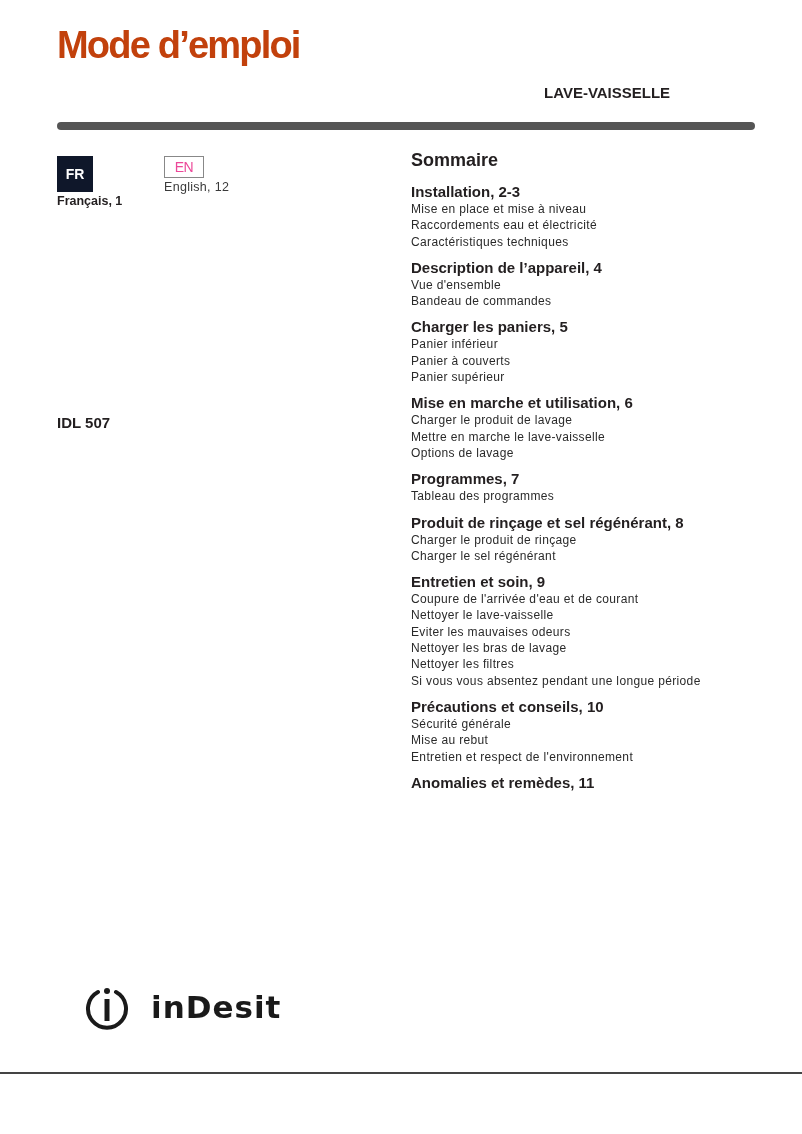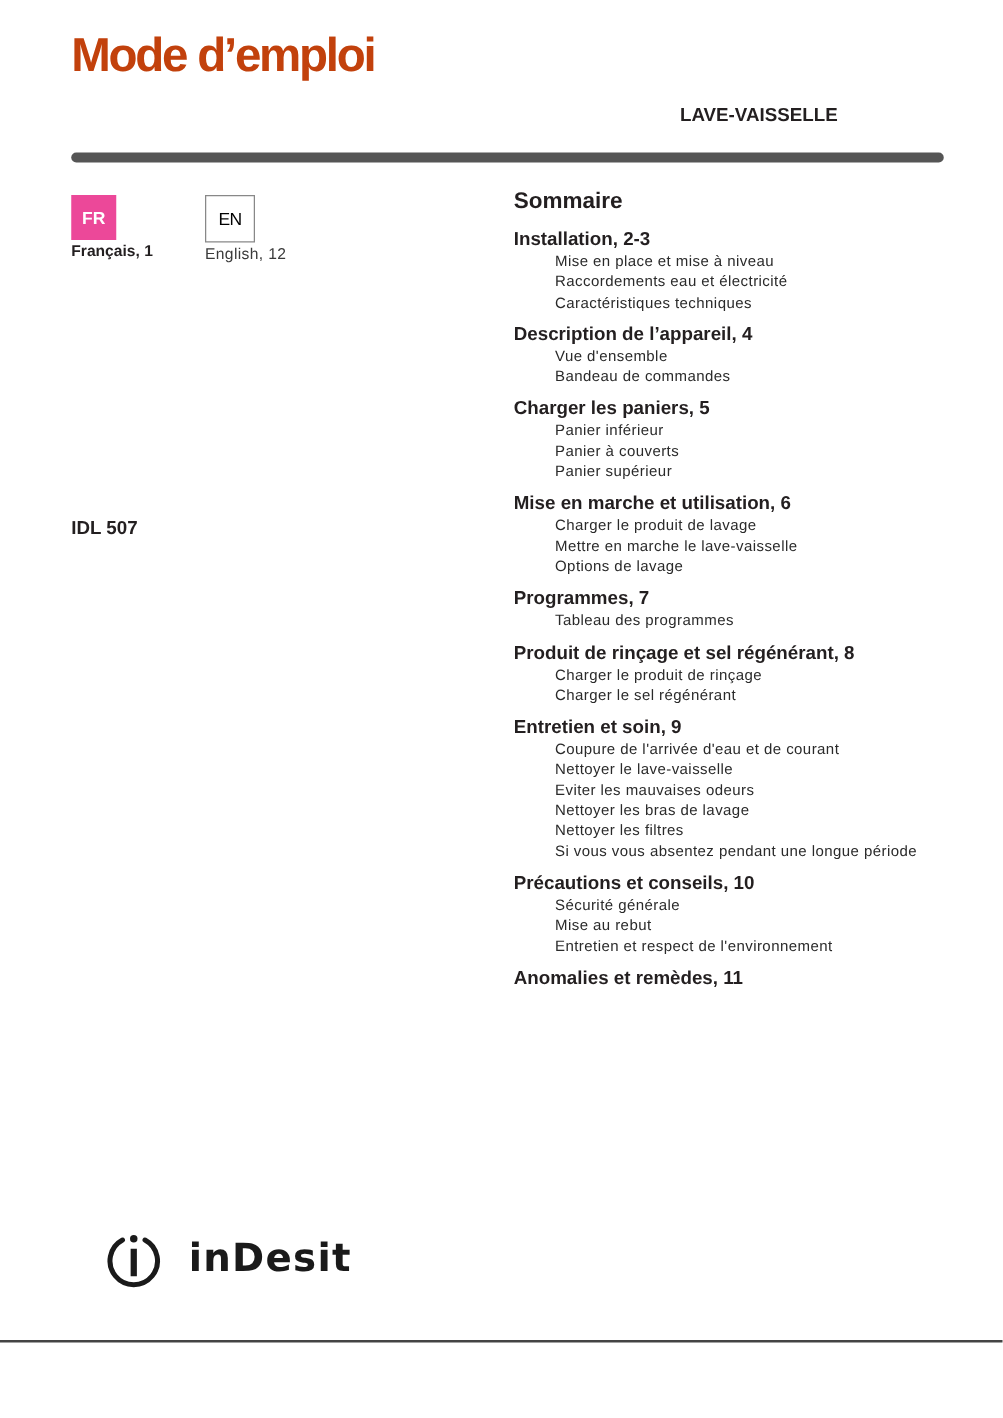--- a/index.html
+++ b/index.html
@@ -20,37 +20,37 @@
     background: #555555; border-radius: 4px;
   }
   .lang {
     position: absolute; top: 156px; text-align: left;
   }
   .lang-box {
     width: 36px; height: 36px; box-sizing: border-box;
     display: flex; align-items: center; justify-content: center;
     font-size: 14px;
   }
-  .lang-fr .lang-box { background: #ec4899; color: #fff; font-weight: bold; }
-  .lang-en .lang-box { border: 1px solid #888; background: #fff; color: #000000; width: 40px; height: 38px; letter-spacing: -0.5px; }
+  .lang-fr .lang-box { background: #0f172a; color: #fff; font-weight: bold; }
+  .lang-en .lang-box { border: 1px solid #888; background: #fff; color: #ec4899; width: 40px; height: 22px; letter-spacing: -0.5px; }
   .lang-label { margin-top: 2px; font-size: 12.5px; white-space: nowrap; }
   .lang-fr { left: 57px; }
   .lang-fr .lang-label { font-weight: bold; }
   .lang-en { left: 164px; }
   .lang-en .lang-label { color: #3a3a3a; letter-spacing: 0.3px; }
   .model {
     position: absolute; left: 57px; top: 414px; font-size: 15px; font-weight: bold;
   }
   .toc {
     position: absolute; left: 411px; top: 150px; width: 360px;
   }
   .toc-title { font-size: 18px; font-weight: bold; margin: 0 0 12px 0; }
   .toc-section { margin-bottom: 9px; }
   .toc-section-title { font-size: 15px; font-weight: bold; line-height: 18px; }
-  .toc-item { font-size: 12px; line-height: 16.3px; color: #2a2a2a; letter-spacing: 0.35px; margin-left: 33px; }
+  .toc-item { font-size: 12px; line-height: 16.3px; color: #2a2a2a; letter-spacing: 0.35px; }
   .logo {
     position: absolute; left: 83px; top: 983px; display: flex; align-items: center;
   }
   .logo-icon { width: 48px; height: 48px; }
   .logo-text {
     font-size: 31px; font-weight: bold; letter-spacing: 1px; color: #1a1a1a; margin-left: 20px;
     font-family: "DejaVu Sans", sans-serif;
   }
   .bottom-rule {
     position: absolute; left: 0; top: 1072px; width: 802px; height: 2px; background: #444;

